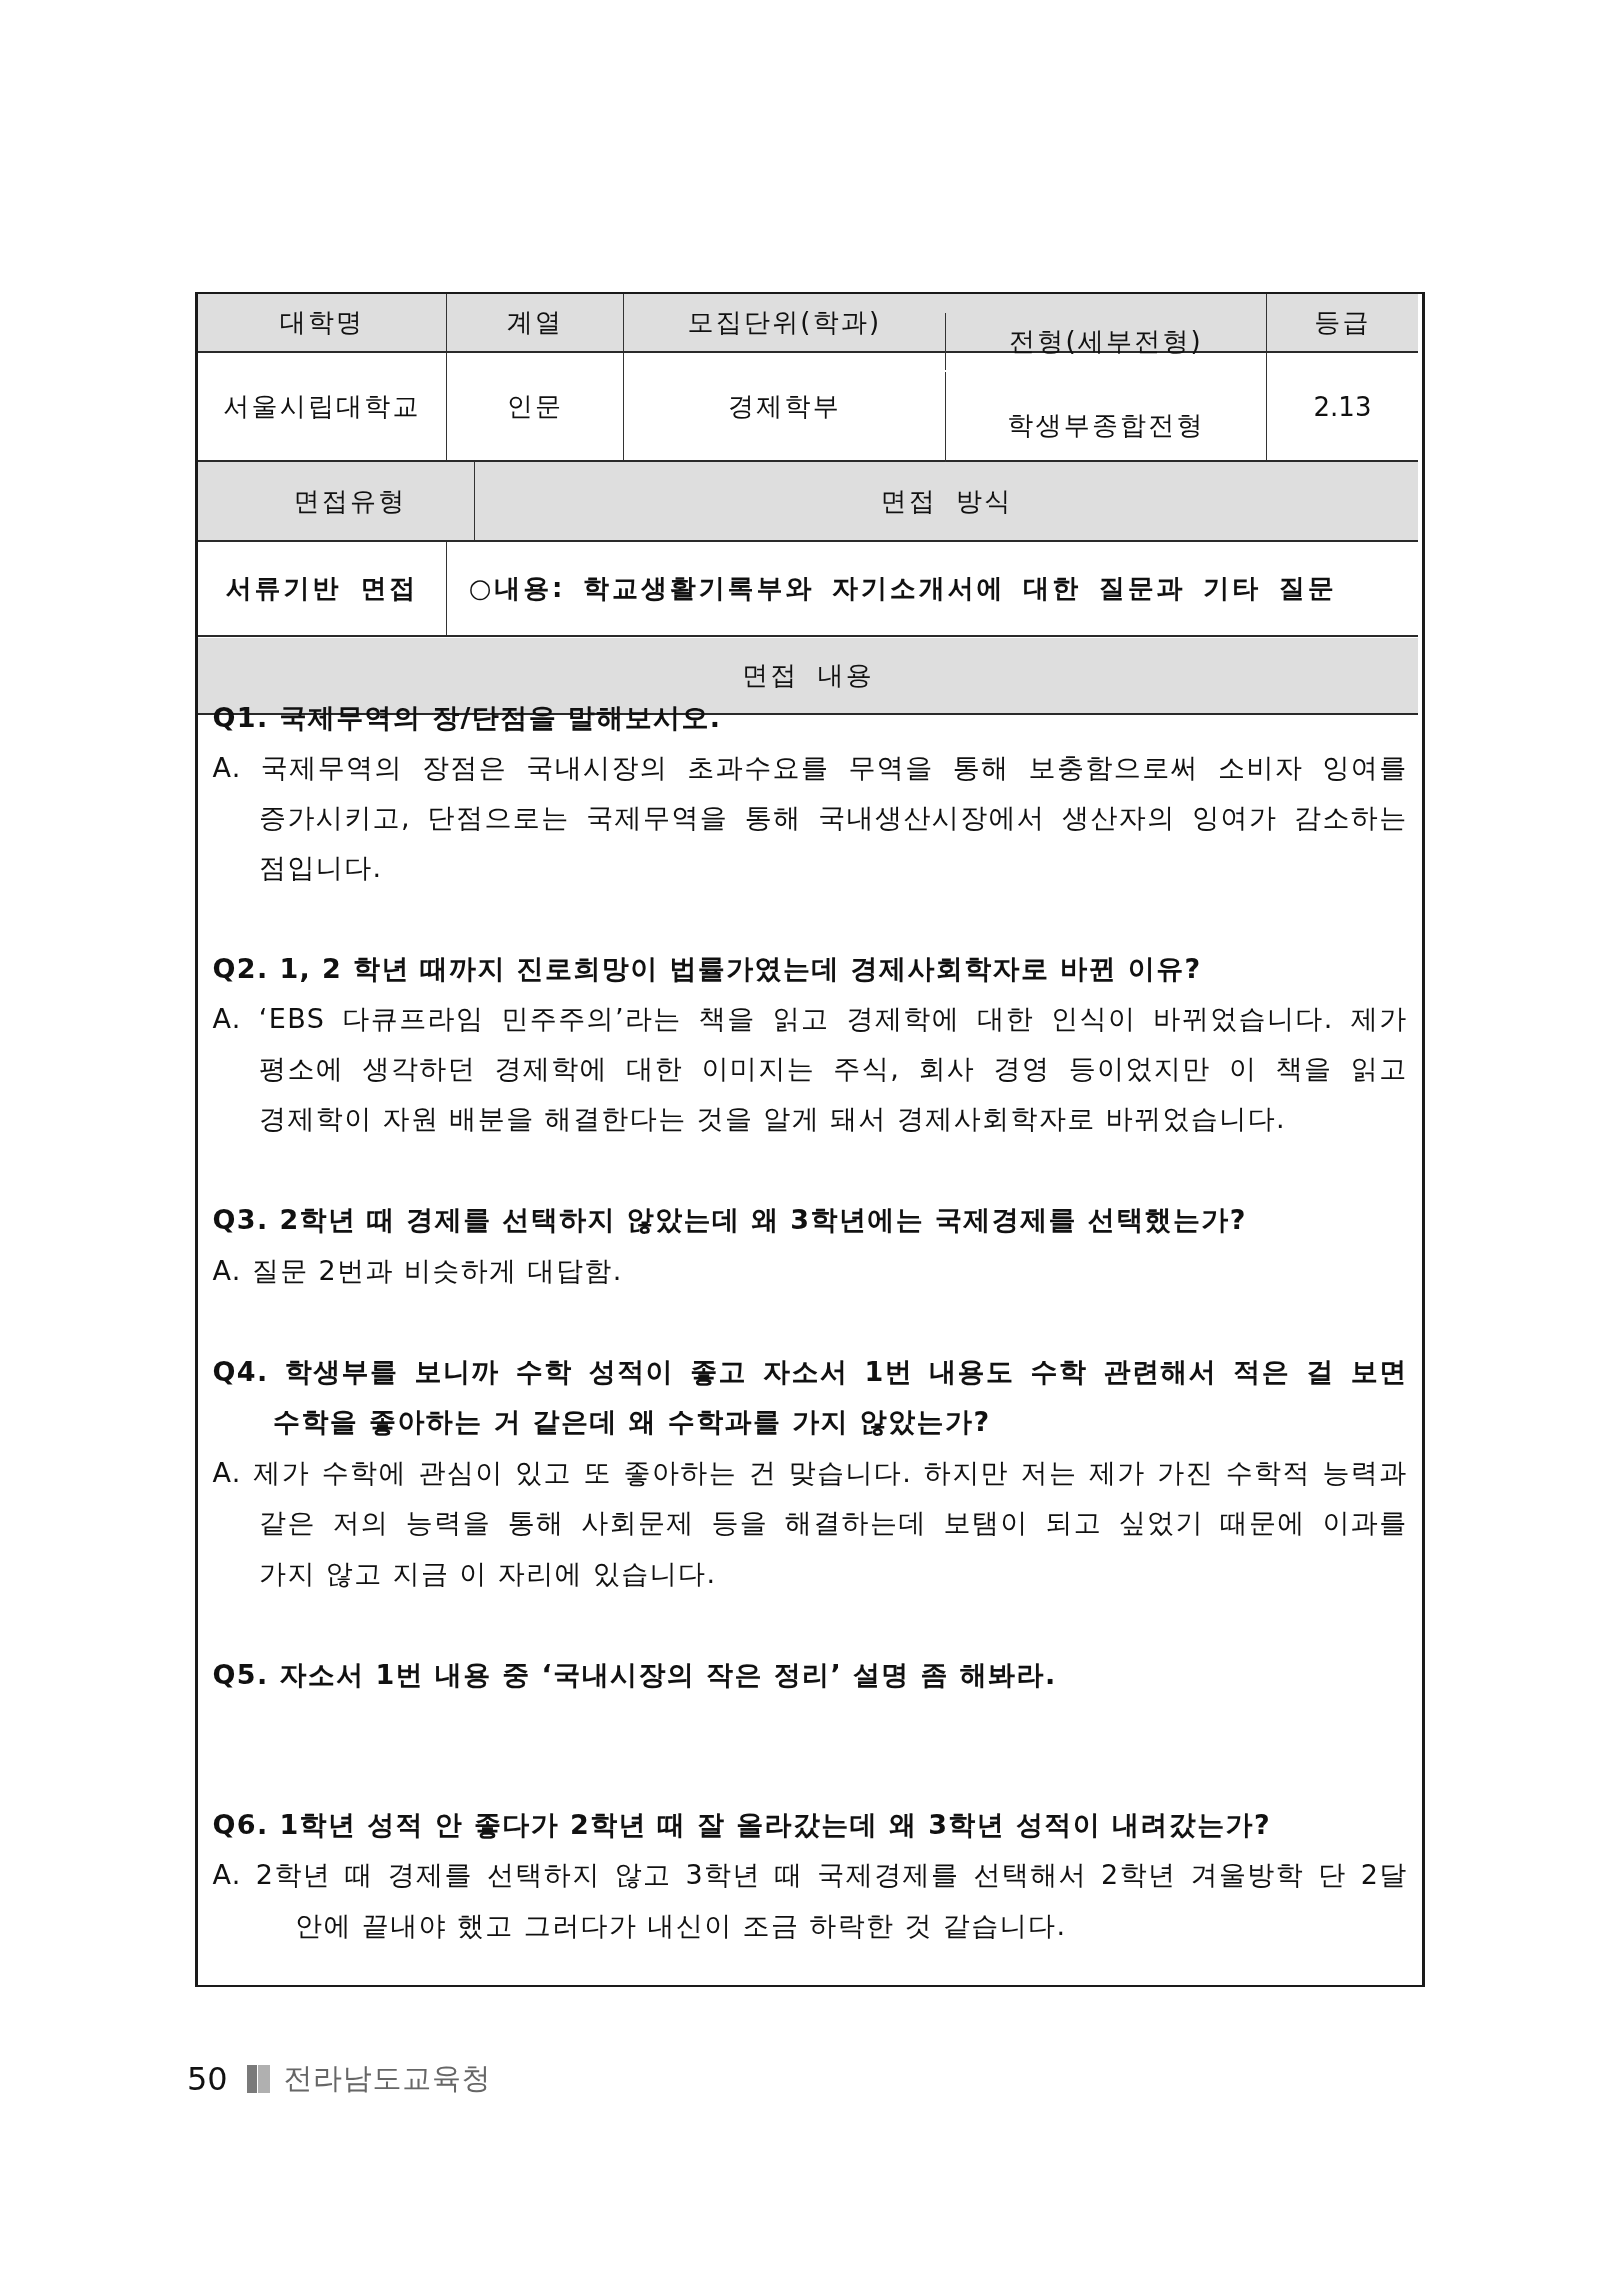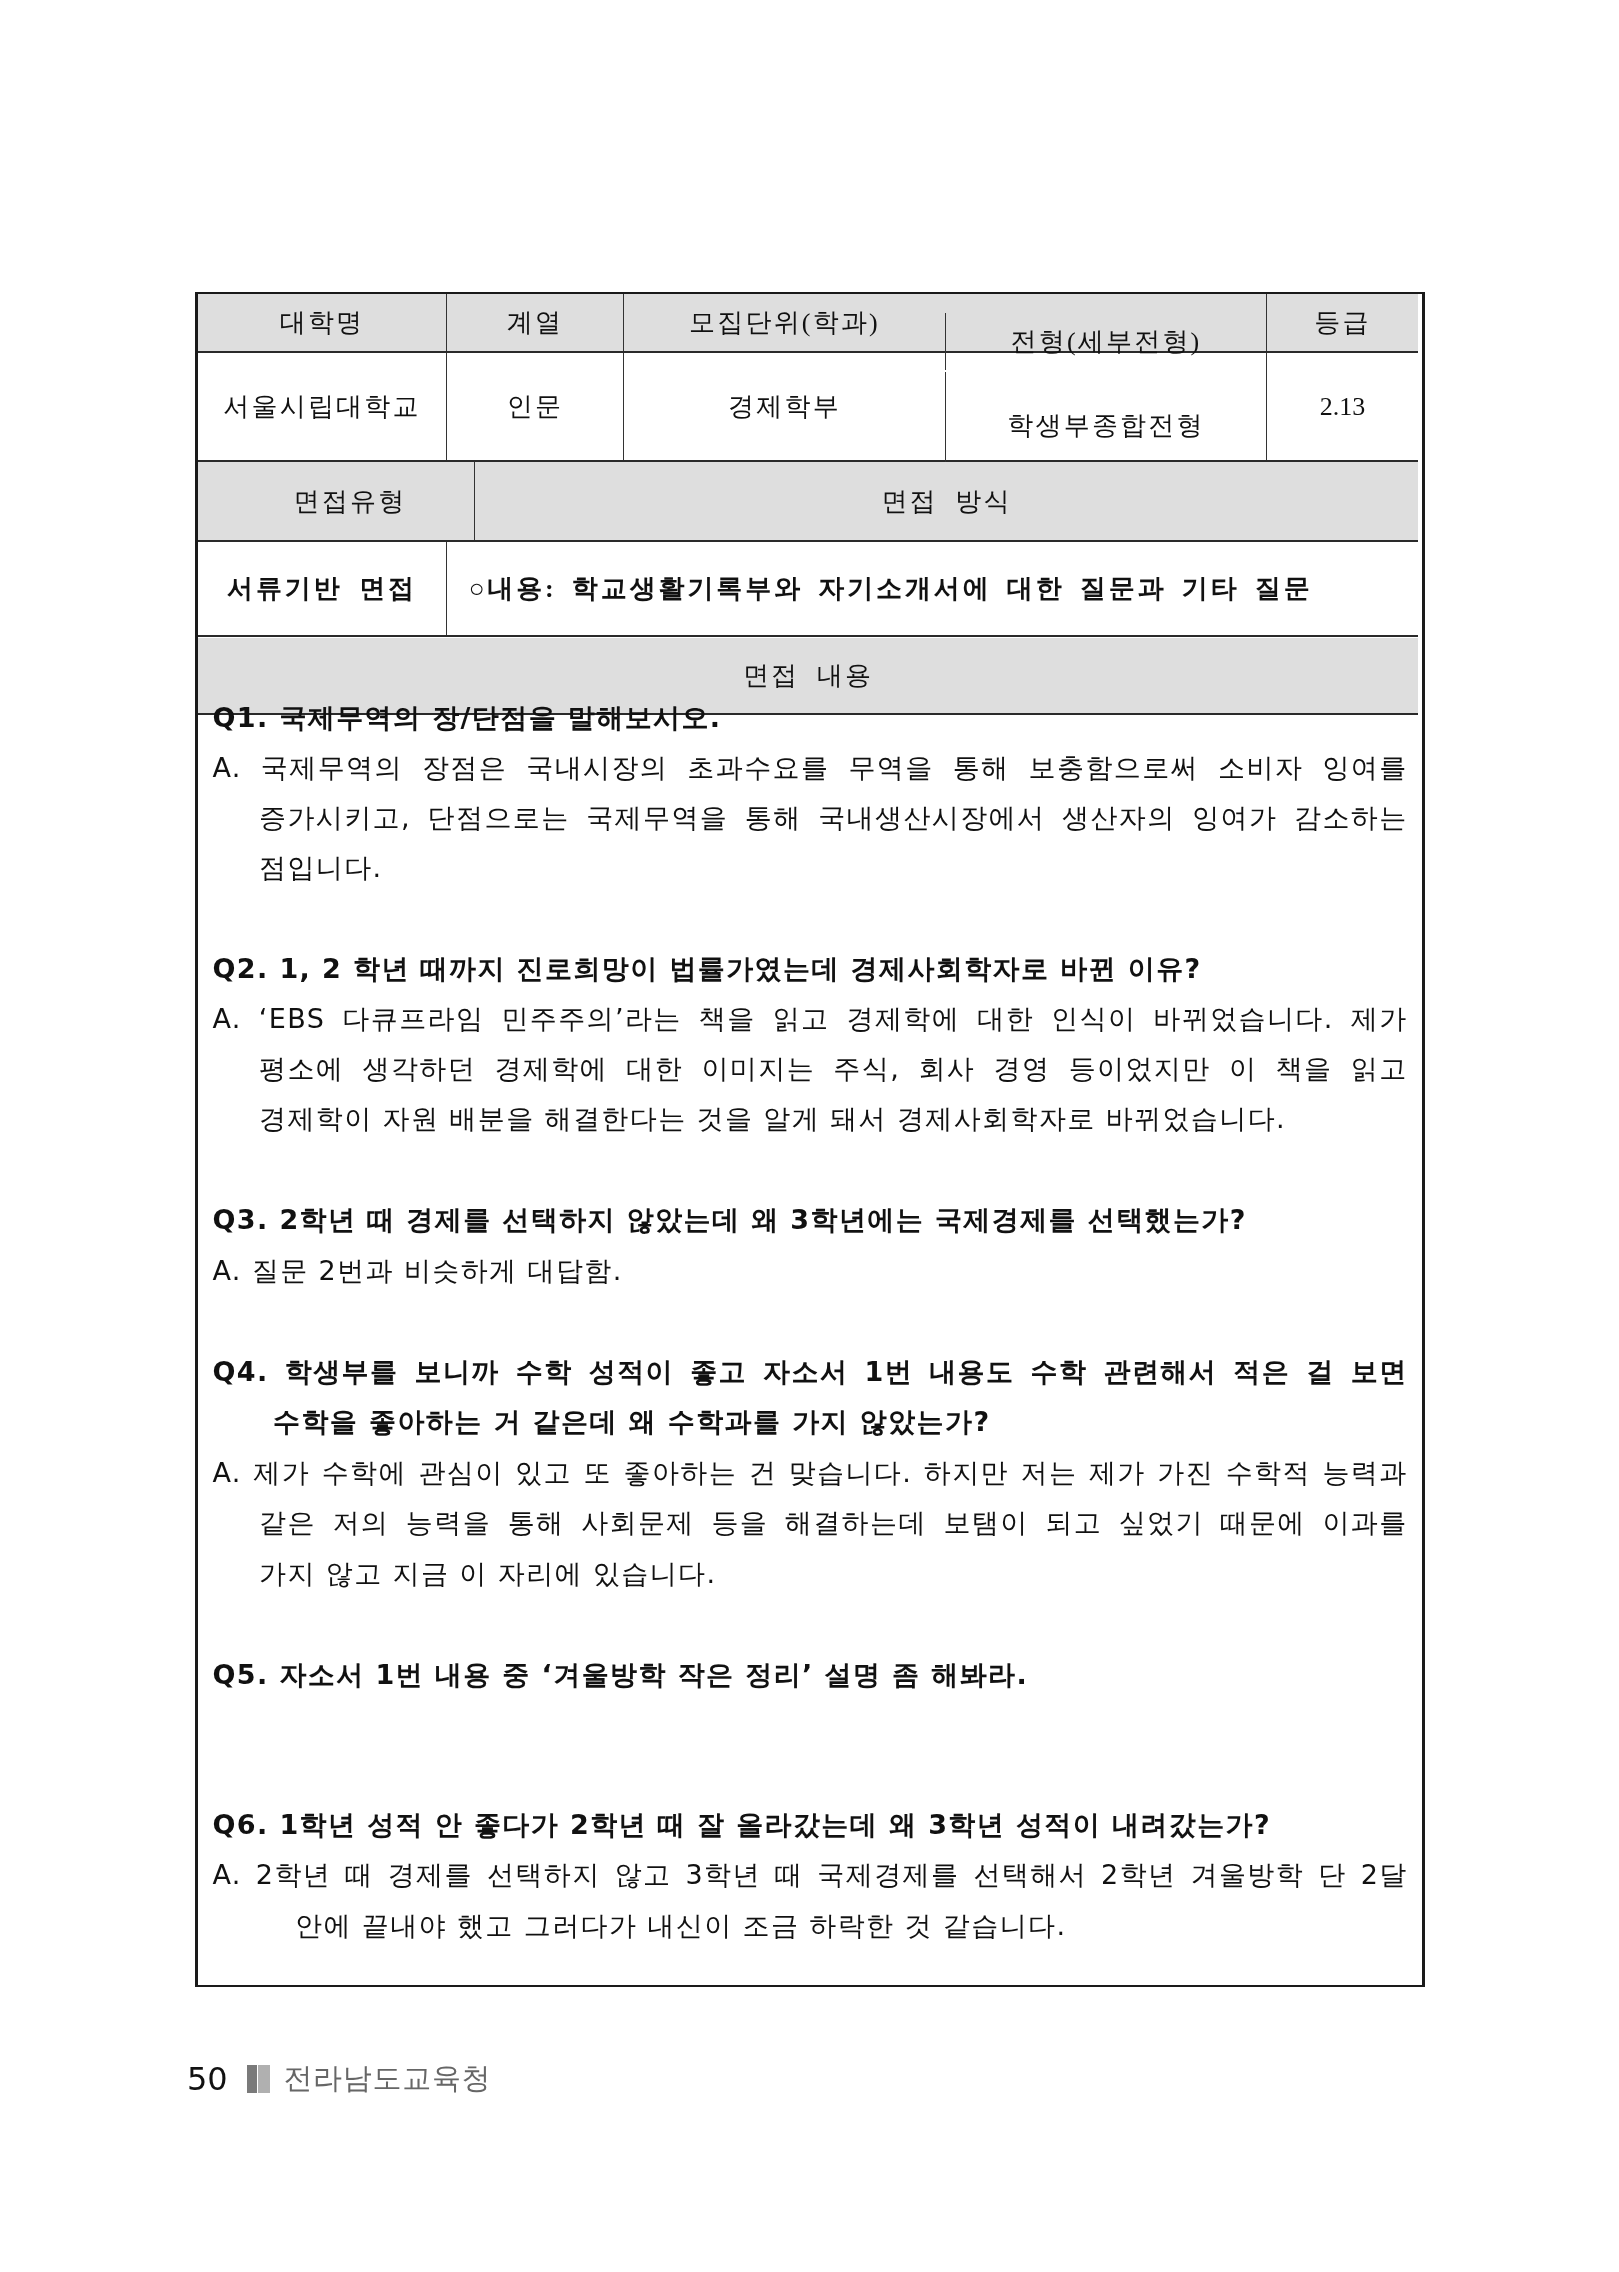--- a/index.html
+++ b/index.html
@@ -6,21 +6,21 @@
   body { width: 1619px; height: 2273px; position: relative; overflow: hidden;
          font-family: "DejaVu Sans", "Liberation Sans", sans-serif; color: #111; }
   .page { position: absolute; left: 0; top: 0; width: 1619px; height: 2273px; }
 
   .table-frame {
     position: absolute; left: 195px; top: 292px; width: 1230px; height: 1695px;
     border: 2.9px solid #1a1a1a; border-left-width: 3.6px; border-right-width: 3.6px;
     box-sizing: border-box;
   }
   .row { position: absolute; left: 0; right: 4px; display: flex; box-sizing: border-box;
-         border-bottom: 2.2px solid #2a2a2a; font-family: Liberation Serif, serif; }
+         border-bottom: 2.2px solid #2a2a2a; }
   .row.gray { background: #dedede; }
   .cell { display: flex; align-items: center; justify-content: center; box-sizing: border-box;
           font-size: 26px; letter-spacing: 2.2px; white-space: nowrap; height: 100%; }
   .cell + .cell { border-left: 1.4px solid #333; }
   .cell.bold { font-weight: bold; letter-spacing: 2.9px; }
   .cell.left { justify-content: flex-start; padding-left: 21.7px; }
 
   
   .c1 { width: 248px; } .c2 { width: 177px; } .c3 { width: 322px; }
   .c4 { width: 321px; margin-top: 19px; } .c5 { flex: 1; }
@@ -92,21 +92,21 @@
 
       <div class="qa-line q" style="top:479px;">Q3. 2학년 때 경제를 선택하지 않았는데 왜 3학년에는 국제경제를 선택했는가?</div>
       <div class="qa-line" style="top:530px;">A. 질문 2번과 비슷하게 대답함.</div>
 
       <div class="qa-line q justify" style="top:631px;">Q4. 학생부를 보니까 수학 성적이 좋고 자소서 1번 내용도 수학 관련해서 적은 걸 보면</div>
       <div class="qa-line q q-indent" style="top:681px;">수학을 좋아하는 거 같은데 왜 수학과를 가지 않았는가?</div>
       <div class="qa-line justify" style="top:732px;">A. 제가 수학에 관심이 있고 또 좋아하는 건 맞습니다. 하지만 저는 제가 가진 수학적 능력과</div>
       <div class="qa-line indent justify" style="top:782px;">같은 저의 능력을 통해 사회문제 등을 해결하는데 보탬이 되고 싶었기 때문에 이과를</div>
       <div class="qa-line indent" style="top:833px;">가지 않고 지금 이 자리에 있습니다.</div>
 
-      <div class="qa-line q" style="top:934px;">Q5. 자소서 1번 내용 중 ‘겨울방학 작은 정리’ 설명 좀 해봐라.</div>
+      <div class="qa-line q" style="top:934px;">Q5. 자소서 1번 내용 중 ‘국내시장의 작은 정리’ 설명 좀 해봐라.</div>
 
       <div class="qa-line q" style="top:1084px;">Q6. 1학년 성적 안 좋다가 2학년 때 잘 올라갔는데 왜 3학년 성적이 내려갔는가?</div>
       <div class="qa-line justify" style="top:1134px;">A. 2학년 때 경제를 선택하지 않고 3학년 때 국제경제를 선택해서 2학년 겨울방학 단 2달</div>
       <div class="qa-line indent" style="top:1185px;margin-left:36px;">안에 끝내야 했고 그러다가 내신이 조금 하락한 것 같습니다.</div>
     </div>
   </div>
 
   <div class="footer">
     <span class="page-number">50</span>
     <span class="bar-dark"></span>

